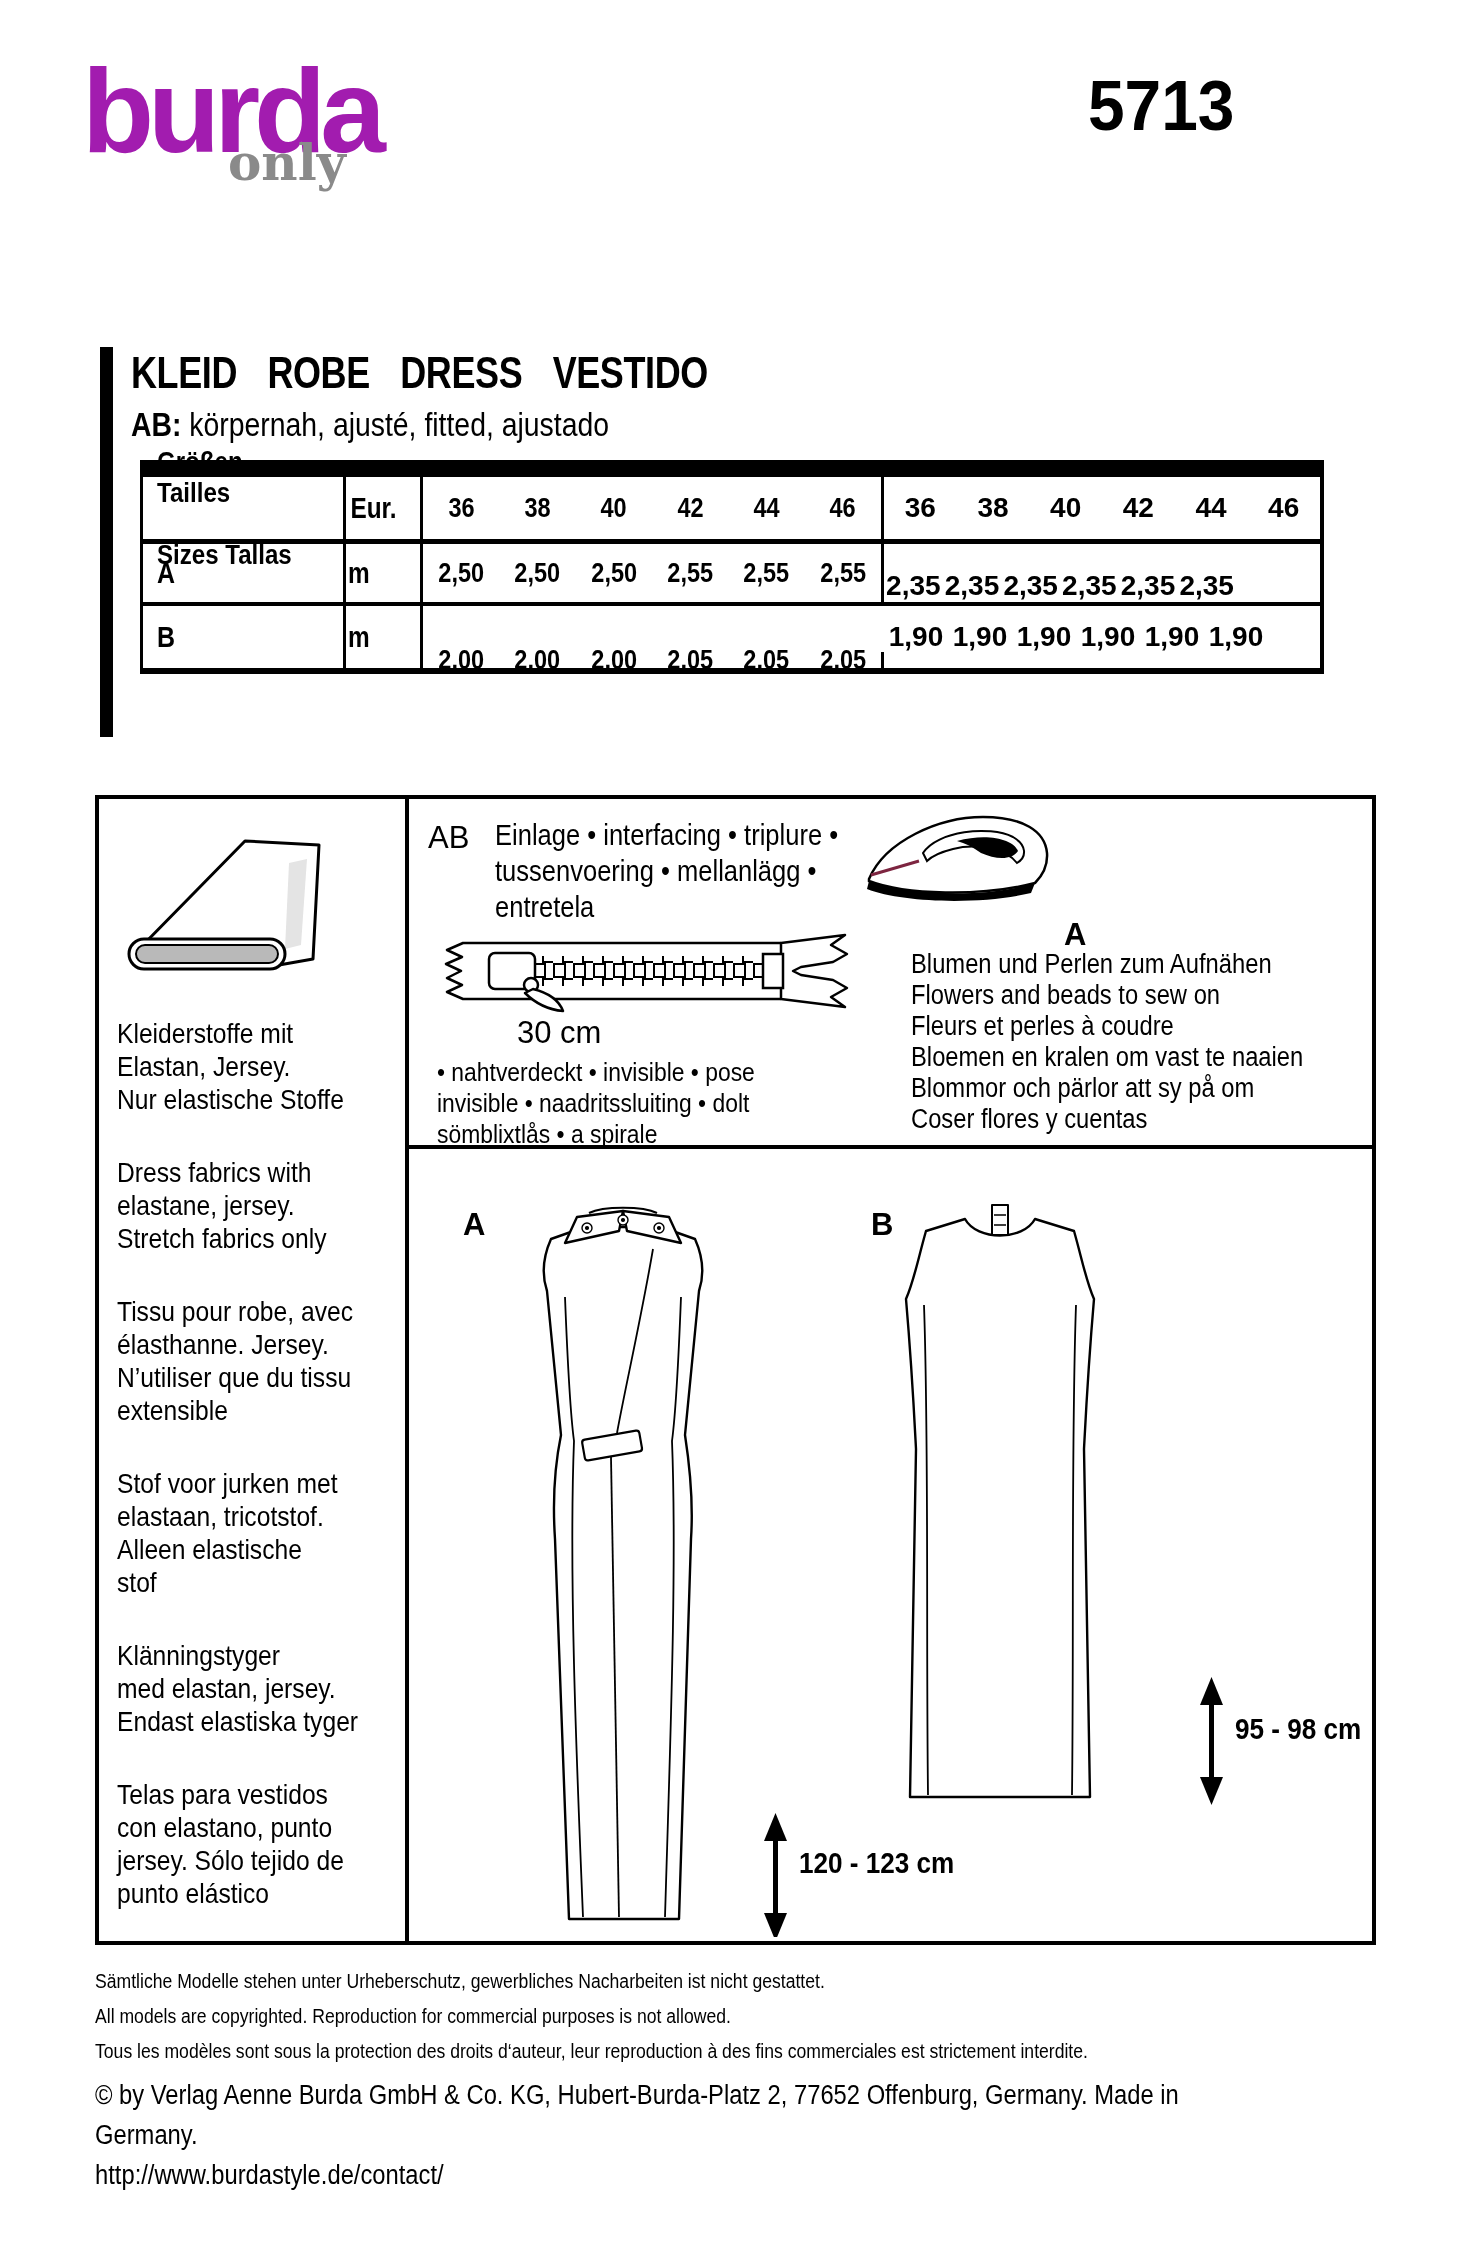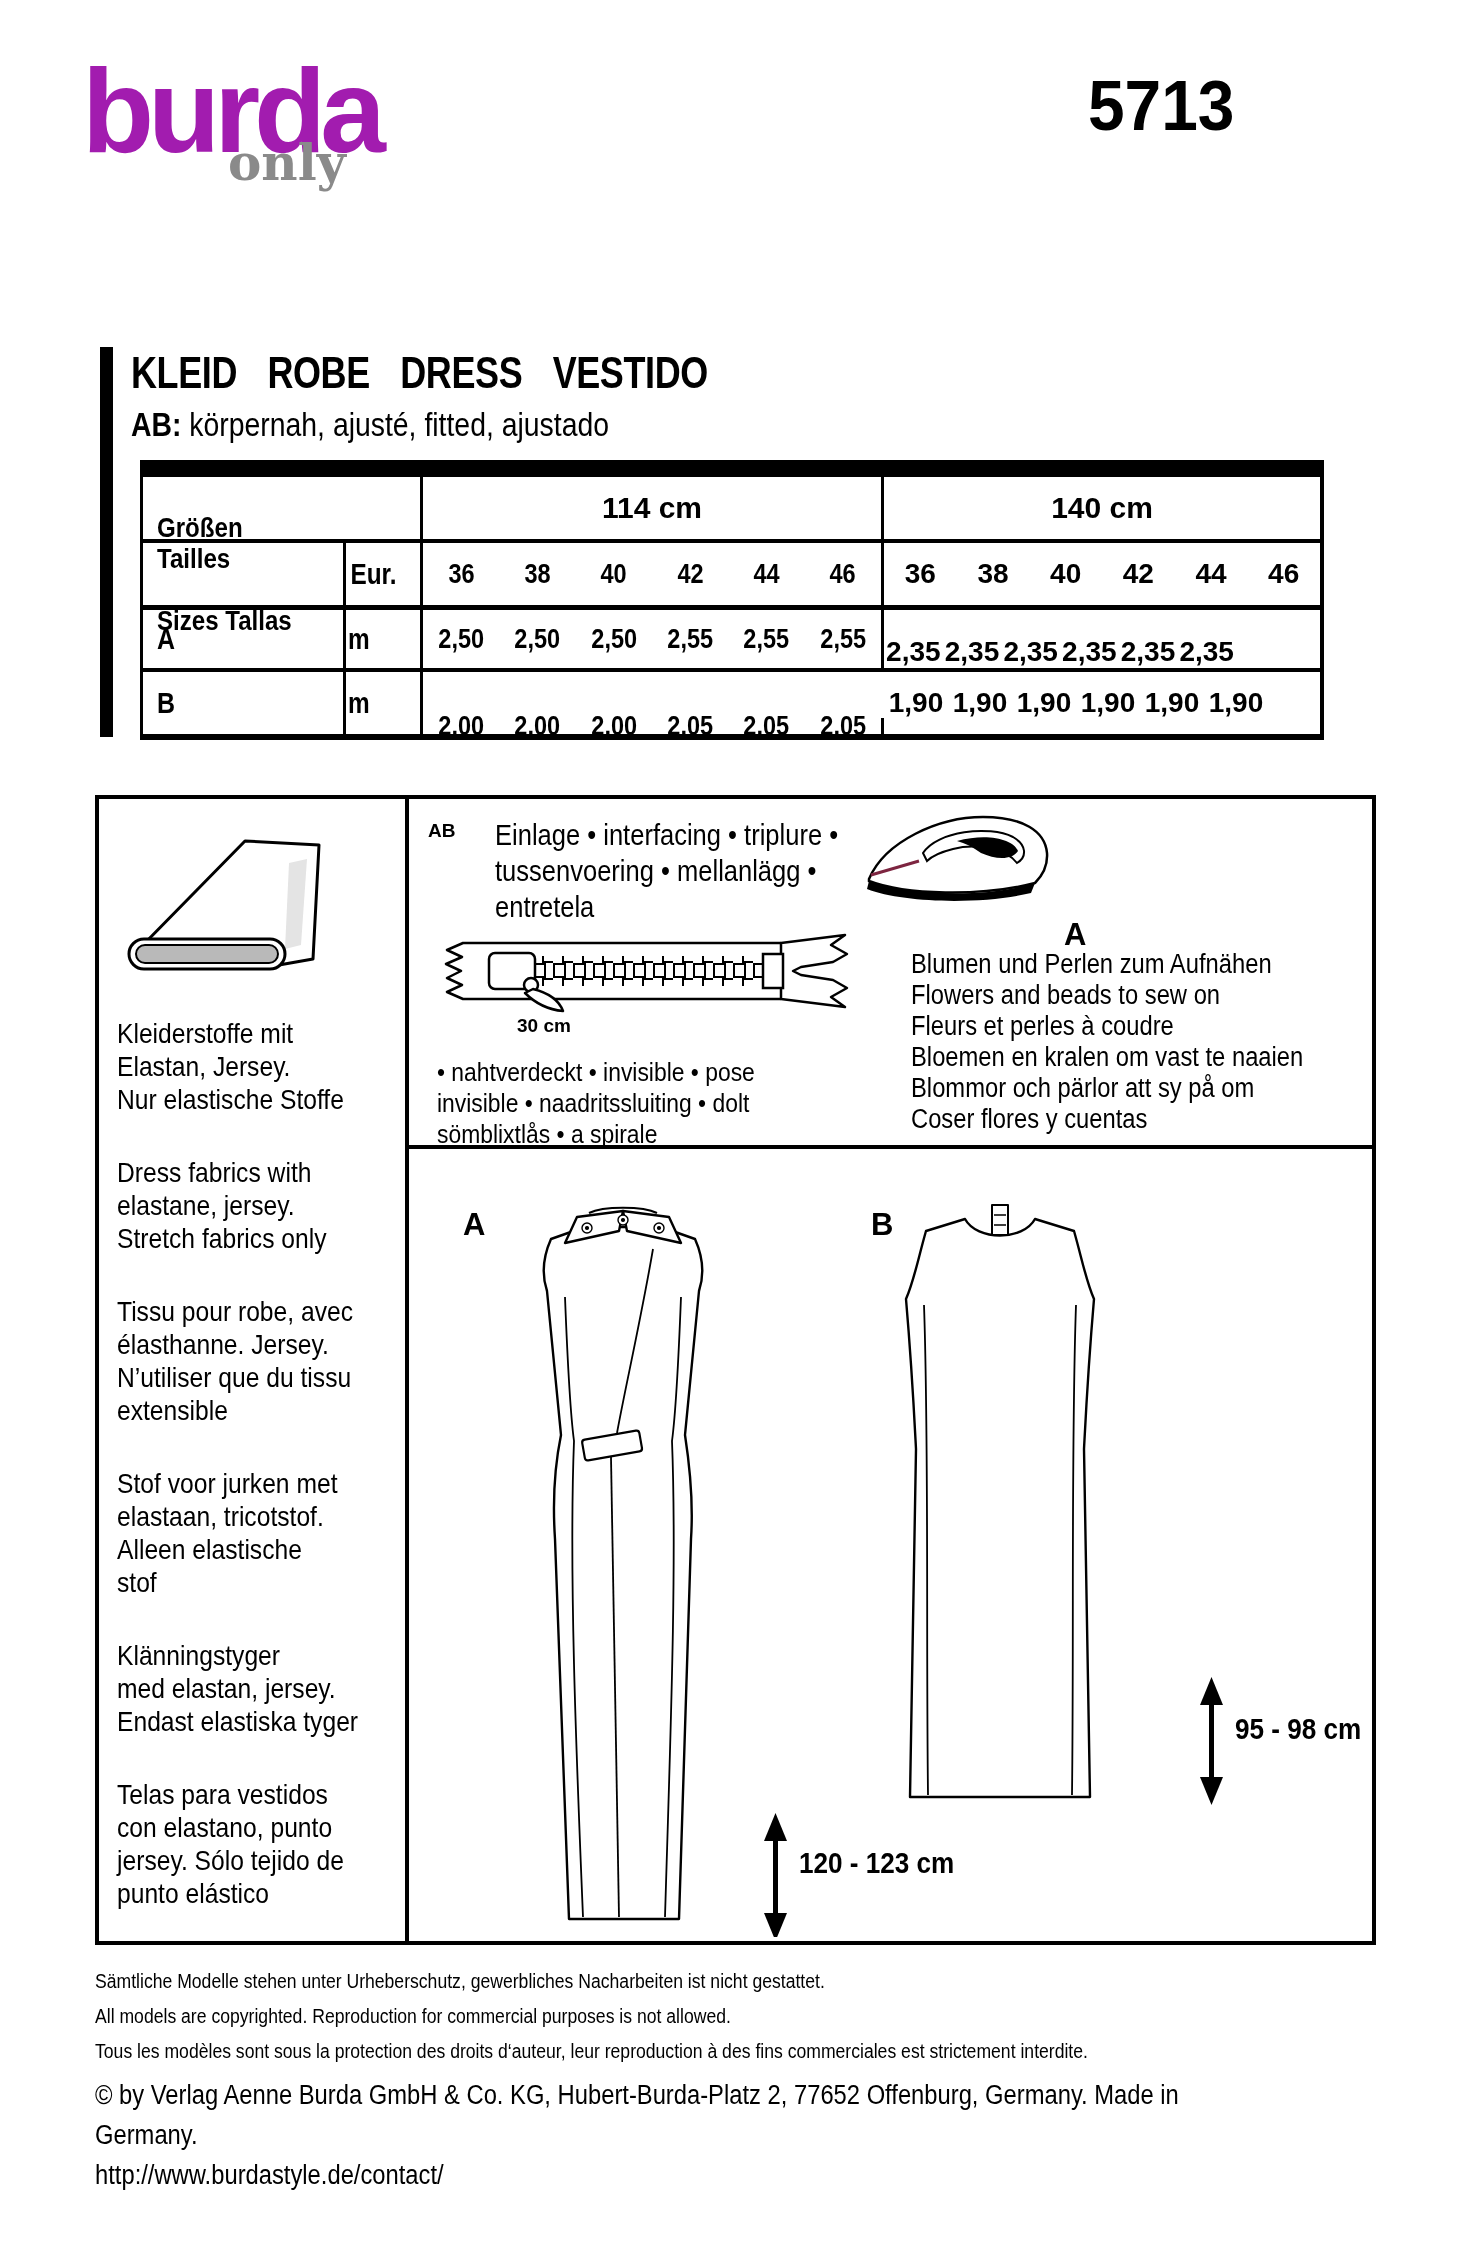--- a/index.html
+++ b/index.html
@@ -44,21 +44,21 @@
   
   .main-box{left:95px;top:795px;width:1281px;height:1150px;box-sizing:border-box;
             border:4px solid #000;display:flex;}
   .left-col{width:310px;box-sizing:border-box;border-right:4px solid #000;padding:16px 14px 0 18px;}
   .right-col{flex:1;display:flex;flex-direction:column;}
   .notions{height:350px;box-sizing:border-box;border-bottom:4px solid #000;position:relative;}
   .drawings{flex:1;position:relative;}
 
   .fab-par{font-size:28px;line-height:33px;margin:0 0 40px 0;}
   .notion-txt{font-size:29px;line-height:36px;}
-  .bold30{font-weight:bold;font-size:19px;}
+  .bold30{font-weight:normal;font-size:31px;}
   .zip-bullets{font-size:26px;line-height:31px;}
   .trim-txt{font-size:27px;line-height:31px;}
   .view-label{font-weight:bold;font-size:31px;}
   .measure{font-weight:bold;font-size:29px;white-space:nowrap;transform:scaleX(.9);transform-origin:0 0;}
 
   
   .footer{left:95px;top:1964px;width:1340px;}
   .f-small{font-size:20px;line-height:35px;}
   .f-big{font-size:27px;line-height:40px;}
 
@@ -75,25 +75,20 @@
 
   <div class="abs accent-bar" style="left:100px;top:347px;width:13px;height:390px;"></div>
   <div class="abs title" style="left:131px;top:347px;">KLEID ROBE DRESS VESTIDO</div>
   <div class="abs subtitle" style="left:131px;top:406px;">
     <b>AB:</b><span> körpernah, ajusté, fitted, ajustado</span>
   </div>
 
   <div class="abs ftable">
     <div class="tbar"></div>
 
-    <div class="trow" style="height:66px;">
-      <div class="tc br3" style="width:280px;"></div>
-      <div class="tc br3 h-cm" style="width:461px;">114 cm</div>
-      <div class="tc h-cm" style="width:436px;">140 cm</div>
-    </div>
 
     <div class="trow sr" style="height:67px;">
       <div class="tc lab br3" style="width:203px;">
         <span class="cxl lablines pre"><span>Größen Tailles</span><br>
         <span>Sizes Tallas</span></span>
       </div>
       <div class="tc eur br3" style="width:77px;">
           <span class="cxi">Eur.</span>
         </div>
       <div class="grp br3" style="width:461px;">

